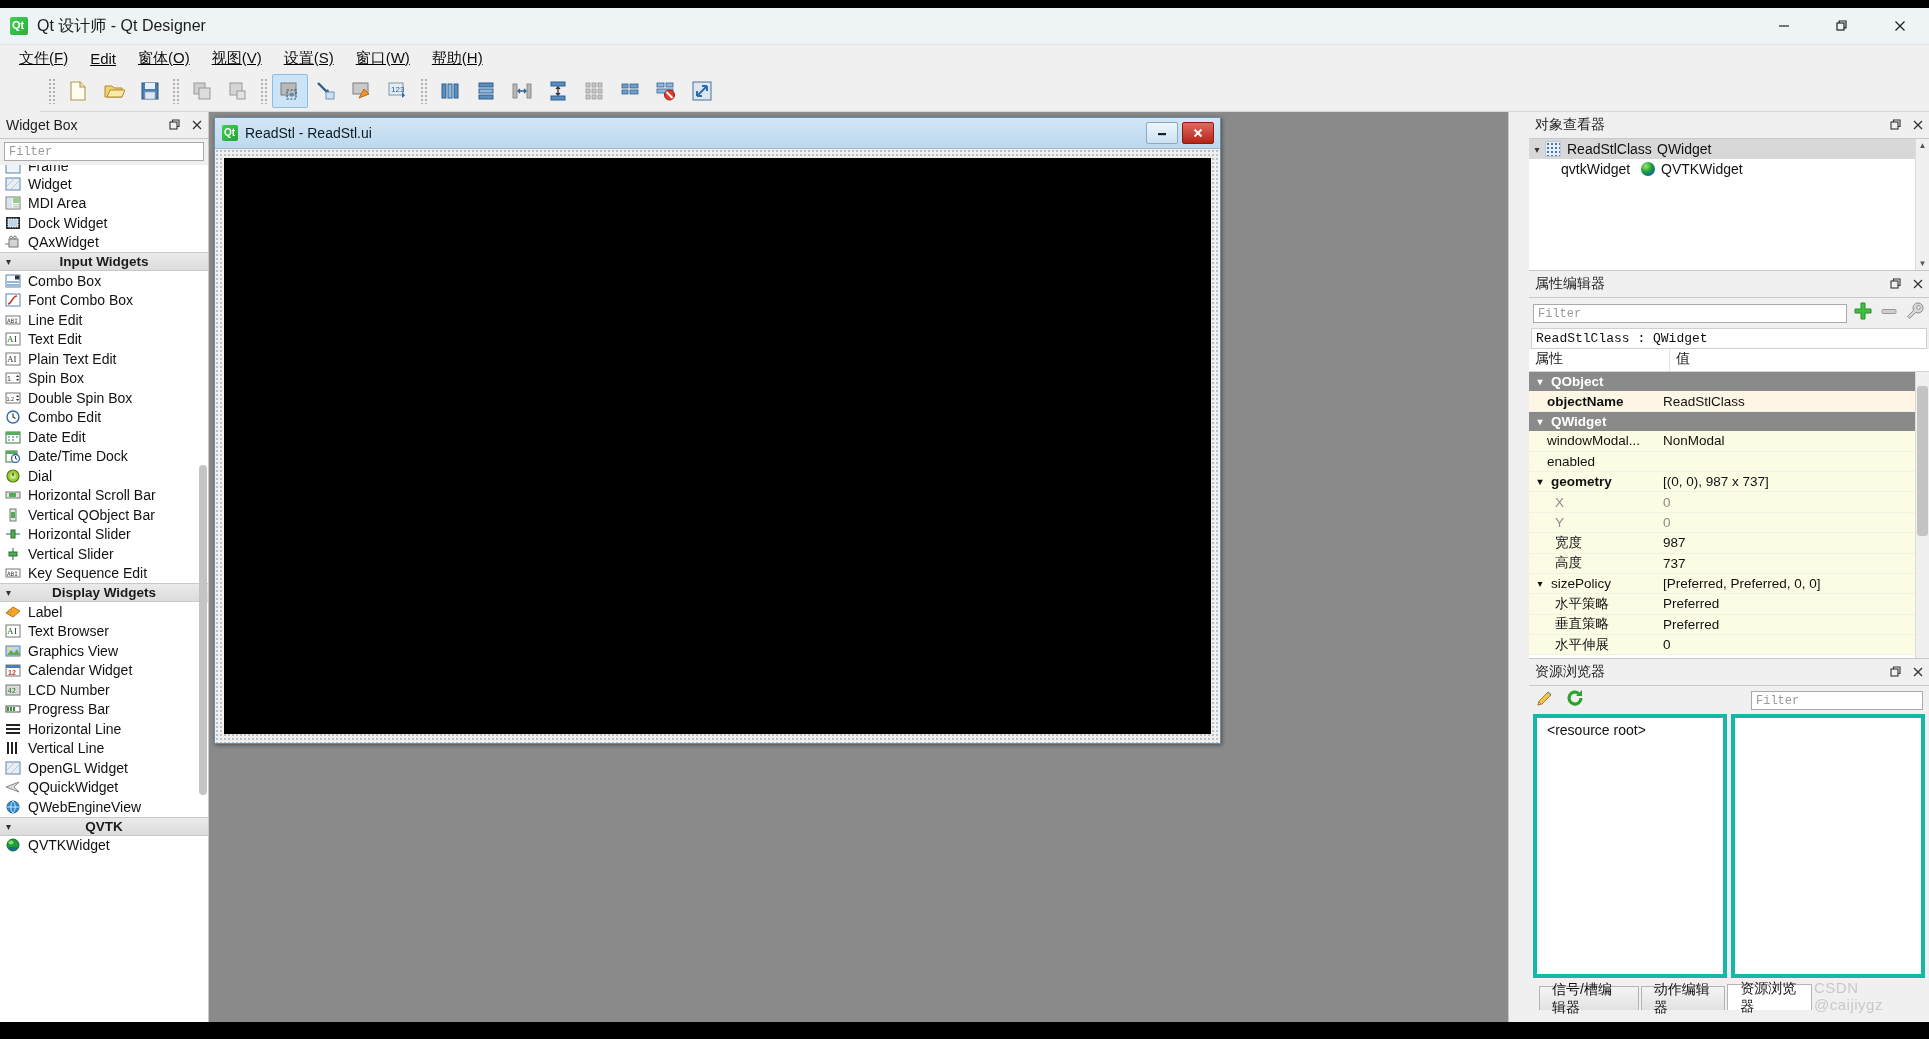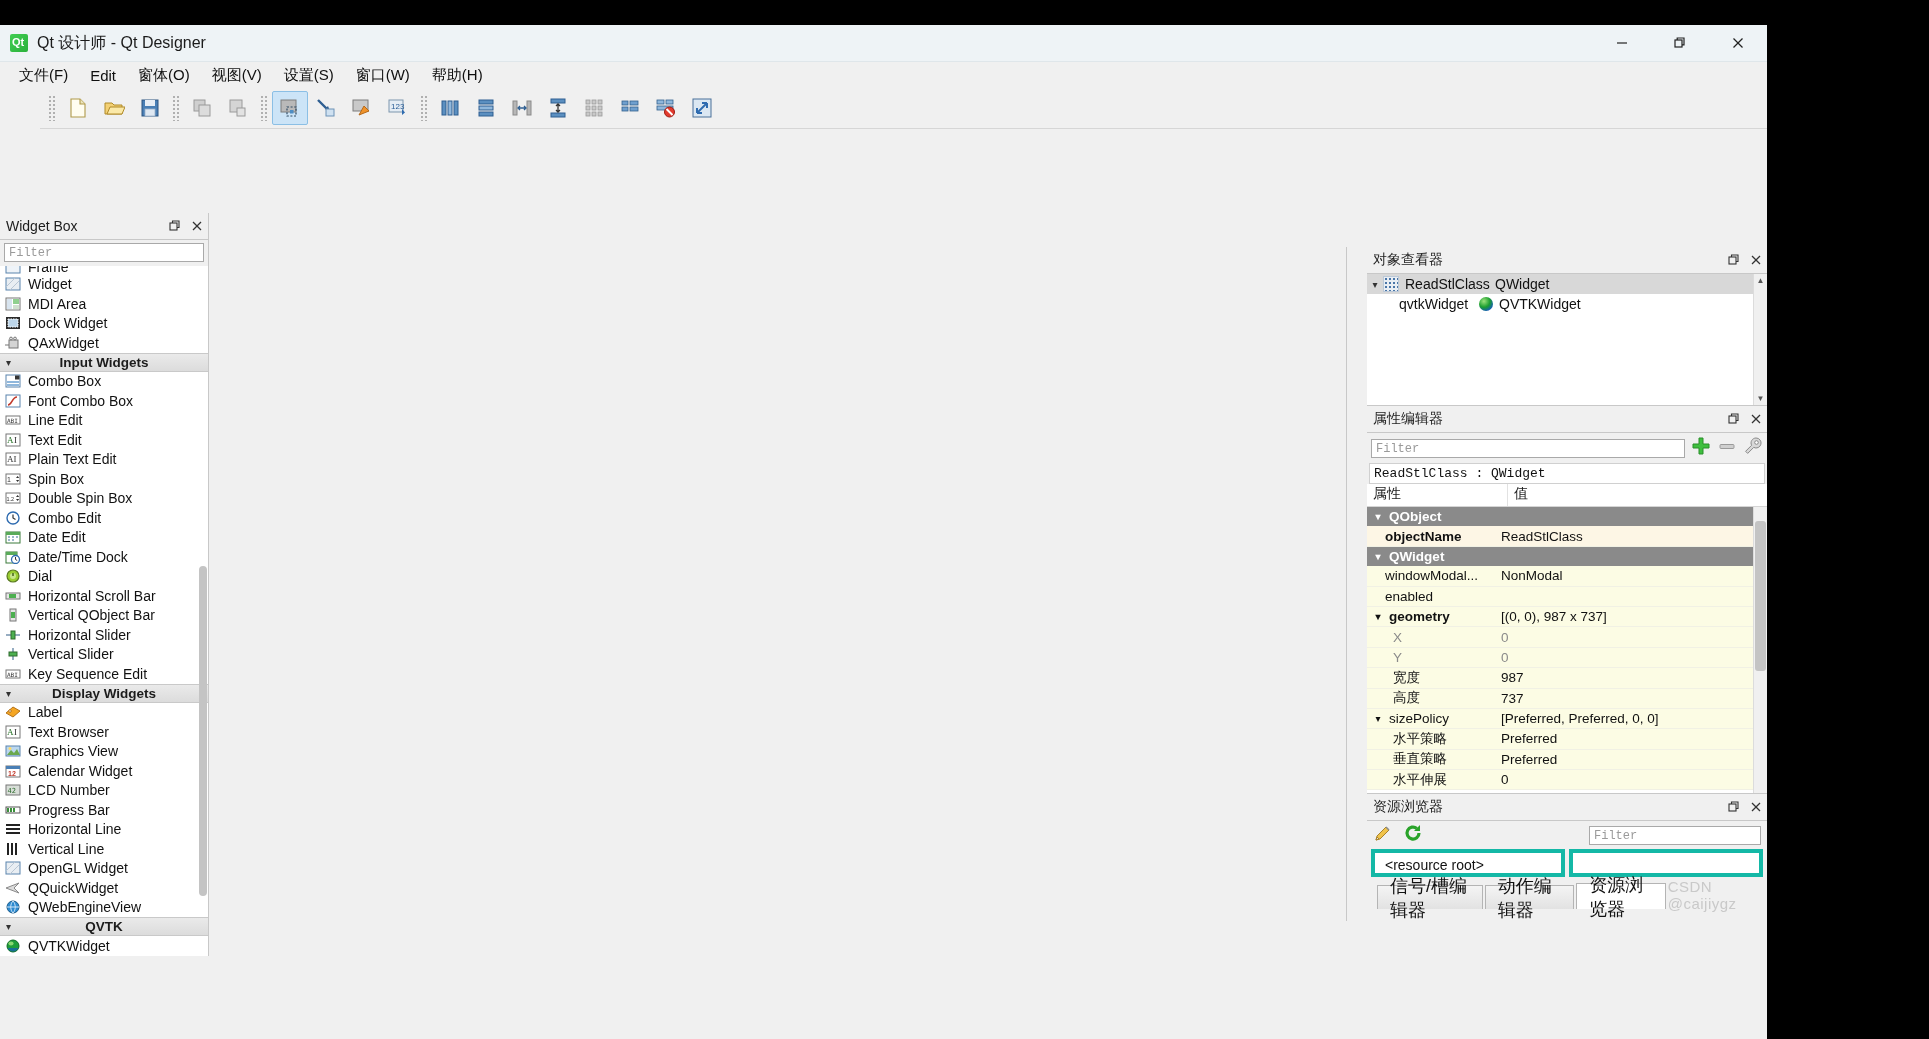--- a/index.html
+++ b/index.html
@@ -1,39 +1,39 @@
 <!DOCTYPE html>
 <html><head>
 <meta charset="utf-8">
 <style>
   html,body{margin:0;padding:0;background:#000;}
   body{width:1929px;height:1039px;overflow:hidden;font-family:"Liberation Sans",sans-serif;}
-  #app{position:absolute;left:0;top:25px;width:1767px;height:1014px;background:#f0f0f0;
+  #app{position:absolute;left:0;top:8px;width:1929px;height:1014px;background:#f0f0f0;
        display:flex;flex-direction:column;}
   
   .titlebar{height:36px;background:#eef3f6;display:flex;align-items:center;border-bottom:1px solid #dfe6ea;flex:0 0 auto;}
   .title-icon{width:18px;height:18px;margin-left:10px;margin-right:9px;border-radius:2px;
       background:linear-gradient(135deg,#41cd52 0%,#2bb13c 100%);position:relative;}
   .title-icon:after{content:"Qt";position:absolute;left:2px;top:1px;font-size:11px;color:#fff;font-weight:bold;line-height:15px;}
   .title-text{font-size:16px;color:#1b1b1b;}
   .win-btns{margin-left:auto;display:flex;height:36px;}
   .win-btn{width:58px;height:36px;display:flex;align-items:center;justify-content:center;font-size:17px;color:#222;}
   
-  .menubar{height:26px;background:#f0f0f0;display:flex;align-items:center;padding-left:8px;flex:0 0 auto;}
+  .menubar{height:26px;background:#f0f0f0;display:flex;align-items:center;padding-left:8px;flex:0 0 auto;text-decoration:underline;}
   .menu-item{font-size:15px;color:#101010;padding:3px 11px;cursor:default;}
   
   .toolbar{height:40px;background:#f0f0f0;border-bottom:1px solid #d6d6d6;display:flex;align-items:center;padding-left:4px;flex:0 0 auto;margin-left:40px;}
   .grip{width:8px;height:26px;margin:0 4px;
         background-image:radial-gradient(#b0b0b0 1px, transparent 1px);
         background-size:4px 4px;}
   .tb-btn{width:34px;height:32px;display:flex;align-items:center;justify-content:center;border:1px solid transparent;border-radius:2px;}
   .tb-btn.active{background:#cce4f7;border-color:#8bbfe5;}
   .tb-btn svg{display:block;}
   
-  .workarea{flex:1 1 auto;display:flex;min-height:0;align-items:center;}
+  .workarea{flex:1 1 auto;display:flex;min-height:0;}
   
   .dock{display:flex;flex-direction:column;background:#f0f0f0;min-height:0;}
   .dock-title{height:26px;background:#f0f0f0;display:flex;align-items:center;
       border-bottom:1px solid #c8c8c8;font-size:14px;color:#1d1d1d;padding-left:6px;flex:0 0 auto;}
   .dock-title .lbl{flex:1 1 auto;}
   .dock-btn{width:22px;height:22px;display:flex;align-items:center;justify-content:center;color:#333;font-size:13px;}
   
   #widgetbox{width:208px;flex:0 0 208px;border-right:1px solid #c8c8c8;}
   .filter-row{padding:3px 4px 4px 4px;background:#f0f0f0;flex:0 0 auto;}
   .filter-input{width:100%;height:19px;box-sizing:border-box;border:1px solid #a9a9a9;background:#fff;
@@ -101,21 +101,21 @@
   .chk{width:14px;height:14px;background:#1273d4;border-radius:2px;position:relative;}
   .chk:after{content:"";position:absolute;left:3px;top:3.5px;width:6px;height:3px;border-left:1.6px solid #fff;border-bottom:1.6px solid #fff;transform:rotate(-45deg);}
   
   #resbrowser{flex:1 1 auto;display:flex;flex-direction:column;border-top:1px solid #c8c8c8;min-height:0;}
   .rb-tools{height:28px;display:flex;align-items:center;gap:10px;padding:0 6px;background:#f0f0f0;flex:0 0 auto;}
   .rb-filter{margin-left:auto;width:172px;height:19px;box-sizing:border-box;border:1px solid #a9a9a9;background:#fff;
       font-family:"Liberation Mono",monospace;font-size:12px;color:#9a9a9a;padding:1px 4px;line-height:17px;}
   .rb-panes{flex:1 1 auto;display:flex;gap:4px;padding:0 4px 4px 4px;min-height:0;}
   .rb-pane{background:#fff;border:4px solid #14b8a6;flex:1 1 50%;font-size:14px;color:#111;padding:4px 0 0 10px;box-sizing:border-box;}
   .tabbar{height:28px;display:flex;align-items:flex-end;padding-left:10px;background:#f0f0f0;flex:0 0 auto;position:relative;}
-  .tab{height:23px;display:flex;align-items:center;padding:0 12px;font-size:18px;color:#111;
+  .tab{height:23px;display:flex;align-items:center;padding:0 12px;font-size:14px;color:#111;
       border:1px solid #b4b4b4;border-bottom:none;background:linear-gradient(#f4f4f4,#e2e2e2);margin-right:2px;}
   .tab.active{background:#fff;height:25px;}
   .watermark{margin-left:auto;padding-right:16px;font-size:15px;color:#c9c9c9;letter-spacing:.5px;align-self:center;}
   .bottom-strip{height:12px;background:#f0f0f0;}
 </style>
 </head>
 <body>
 
 <div id="app">
 

